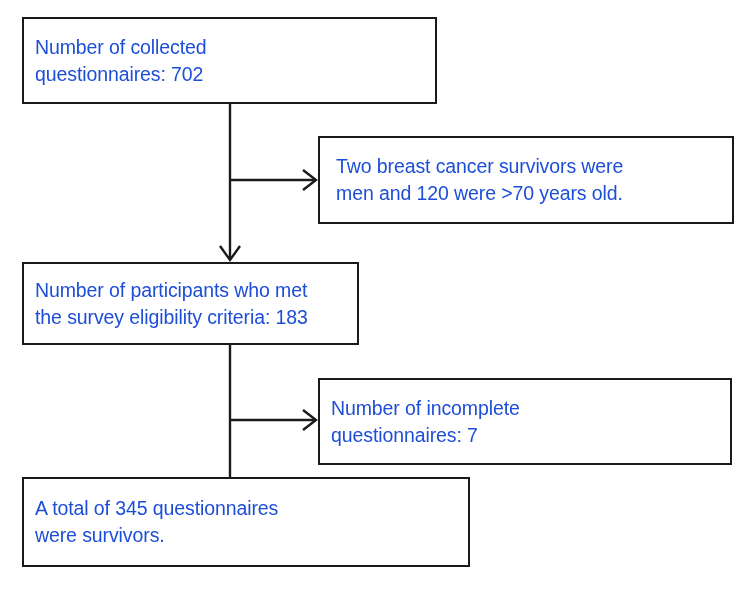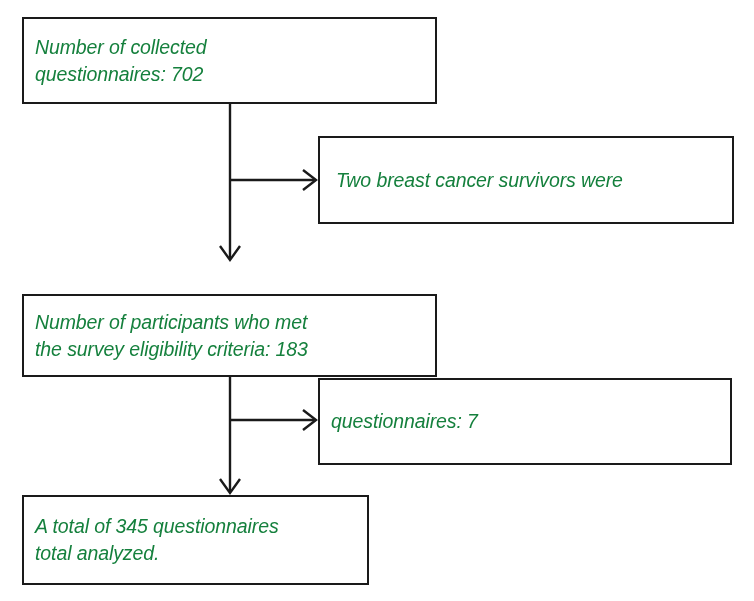--- a/index.html
+++ b/index.html
@@ -29,31 +29,30 @@
     border: 2px solid #1a1a1a;
     background: #ffffff;
     display: flex;
     flex-direction: column;
     justify-content: center;
     padding: 0 11px;
   }
   .node-line {
     font-size: 19.5px;
     line-height: 27px;
-    color: #15803d;
+    color: #1d4ed8;
     white-space: pre;
     letter-spacing: -0.1px;
-    font-style: italic;
   }
   
   #node-collected      { left: 22px;  top: 17px;  width: 415px; height: 87px; }
   #node-excluded-one   { left: 318px; top: 136px; width: 416px; height: 88px; padding-left: 16px; }
-  #node-eligible       { left: 22px;  top: 262px; width: 415px; height: 83px; margin-top: 32px; }
+  #node-eligible       { left: 22px;  top: 262px; width: 337px; height: 83px; }
   #node-excluded-two   { left: 318px; top: 378px; width: 414px; height: 87px; }
-  #node-analyzed       { left: 22px;  top: 495px; width: 347px; height: 90px; }
+  #node-analyzed       { left: 22px;  top: 477px; width: 448px; height: 90px; }
 </style>
 </head>
 <body>
 
 <div id="canvas">
 
   <svg id="flow-svg" viewBox="0 0 754 601" xmlns="http://www.w3.org/2000/svg">
     <g fill="none" stroke="#1a1a1a" stroke-width="2.4" stroke-linecap="butt" stroke-linejoin="miter">
 
       <line x1="230" y1="104" x2="230" y2="258"></line>
@@ -70,29 +69,31 @@
     </g>
   </svg>
 
   <div class="node-box" id="node-collected">
     <div class="node-line">Number of collected</div>
     <div class="node-line">questionnaires: 702</div>
   </div>
 
   <div class="node-box" id="node-excluded-one">
     <div class="node-line">Two breast cancer survivors were</div>
+    <div class="node-line">men and 120 were &gt;70 years old.</div>
   </div>
 
   <div class="node-box" id="node-eligible">
     <div class="node-line">Number of participants who met</div>
     <div class="node-line">the survey eligibility criteria: 183</div>
   </div>
 
   <div class="node-box" id="node-excluded-two">
+    <div class="node-line">Number of incomplete</div>
     <div class="node-line">questionnaires: 7</div>
   </div>
 
   <div class="node-box" id="node-analyzed">
     <div class="node-line">A total of 345 questionnaires</div>
-    <div class="node-line">total analyzed.</div>
+    <div class="node-line">were survivors.</div>
   </div>
 
 </div>
 
 </body></html>

